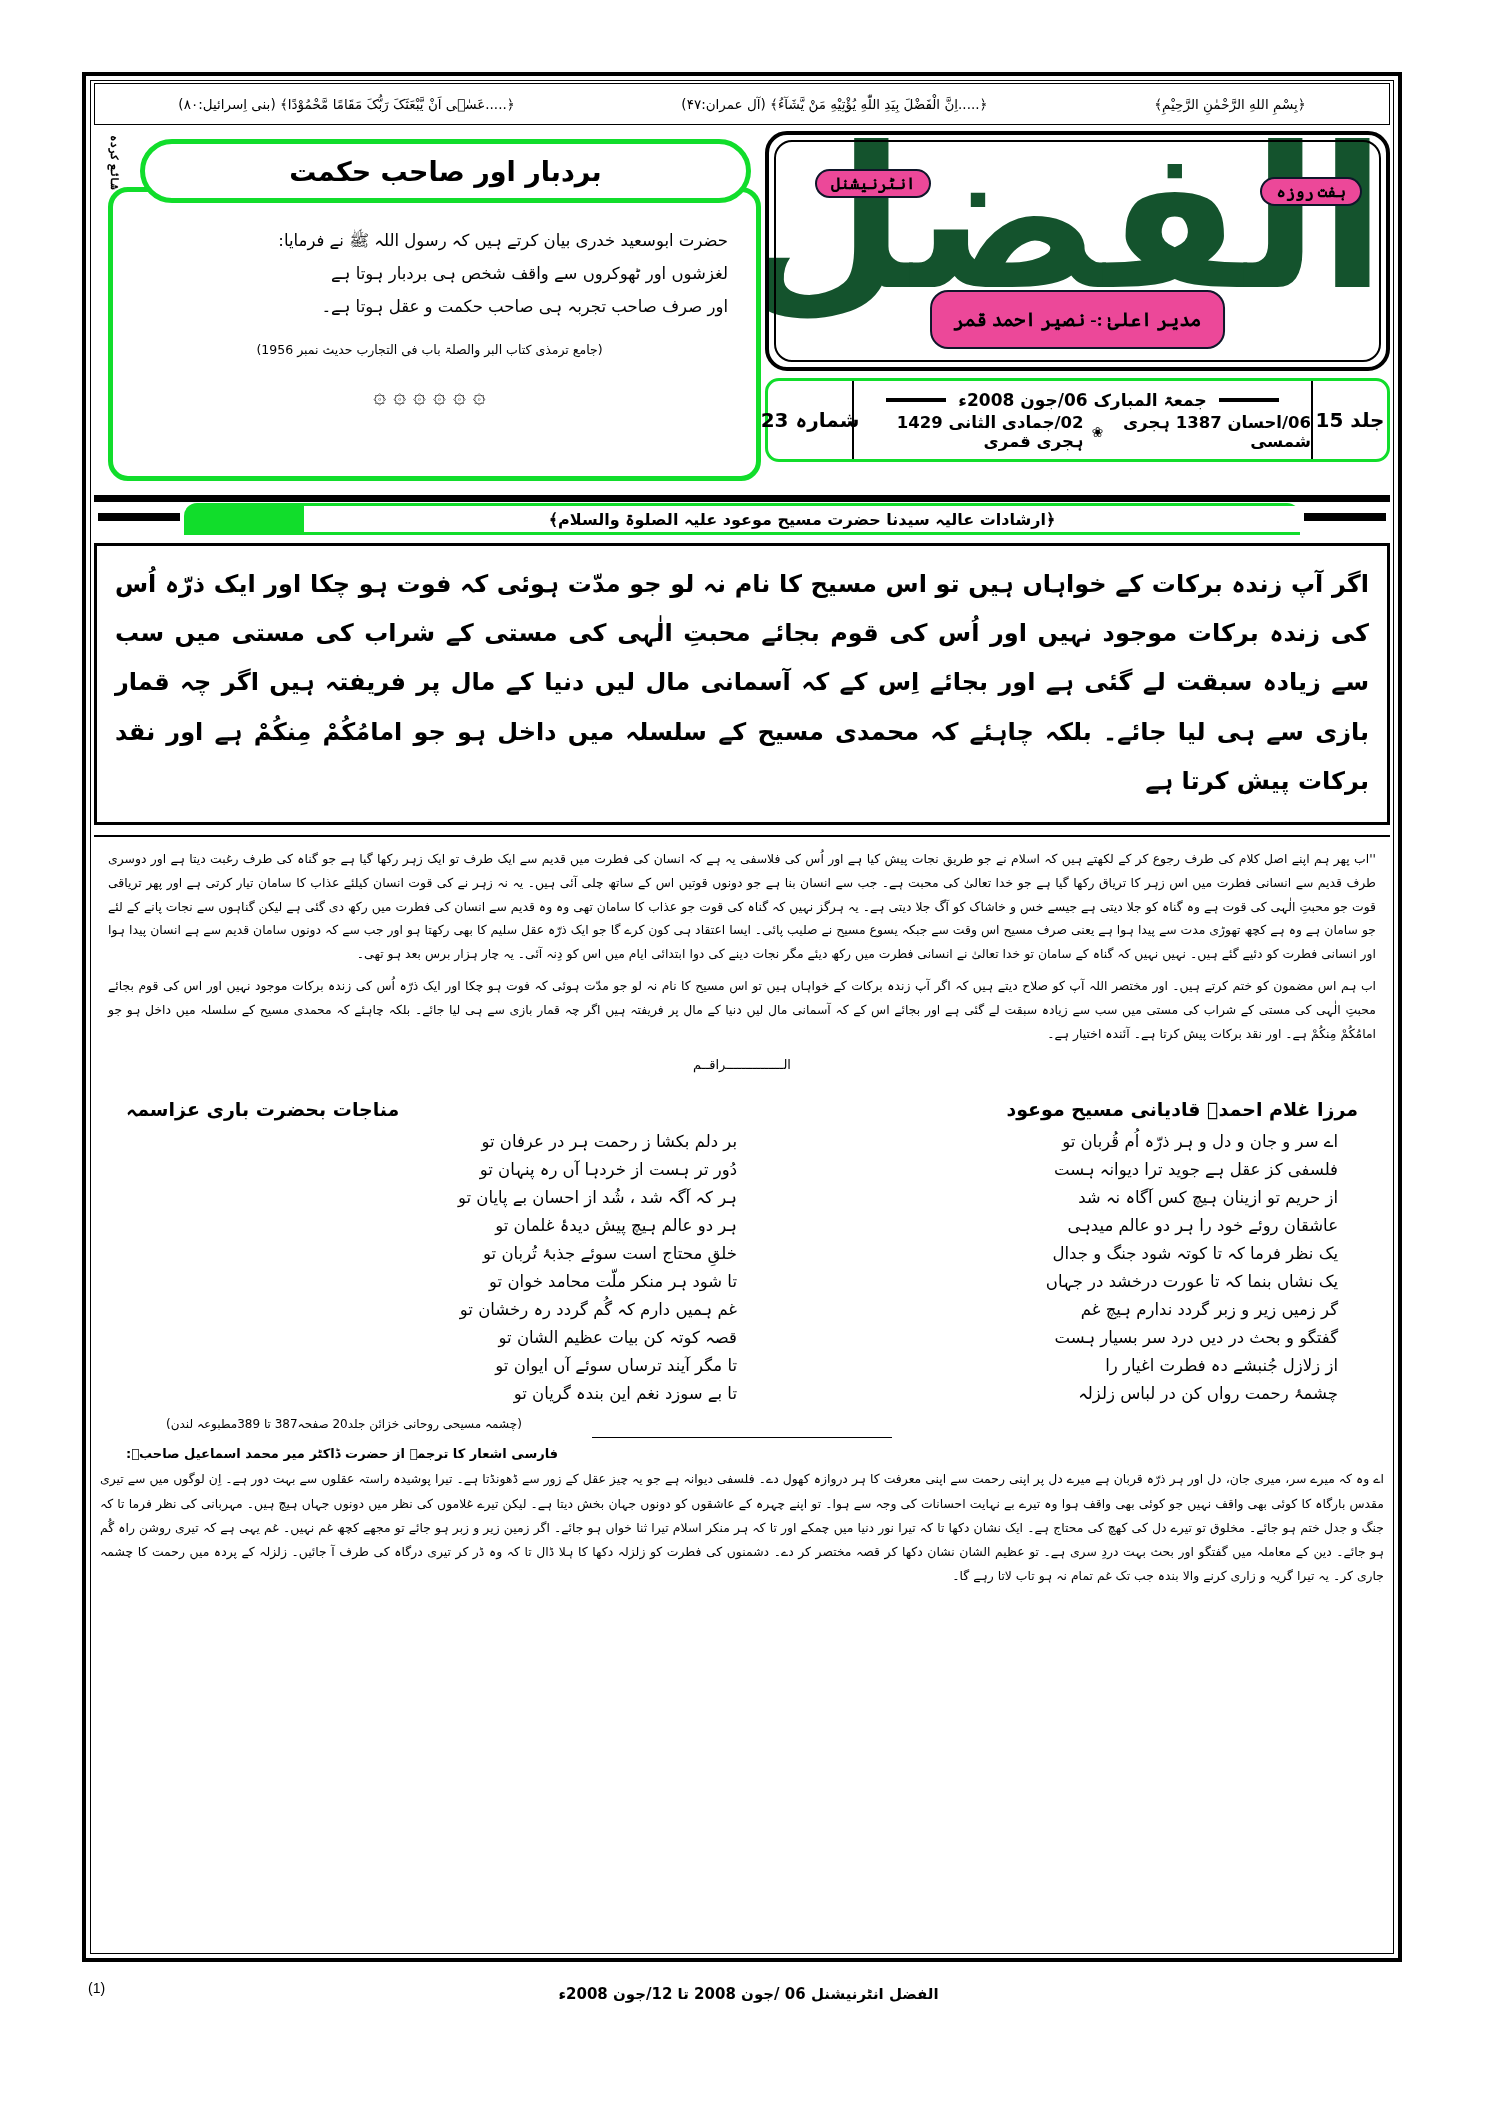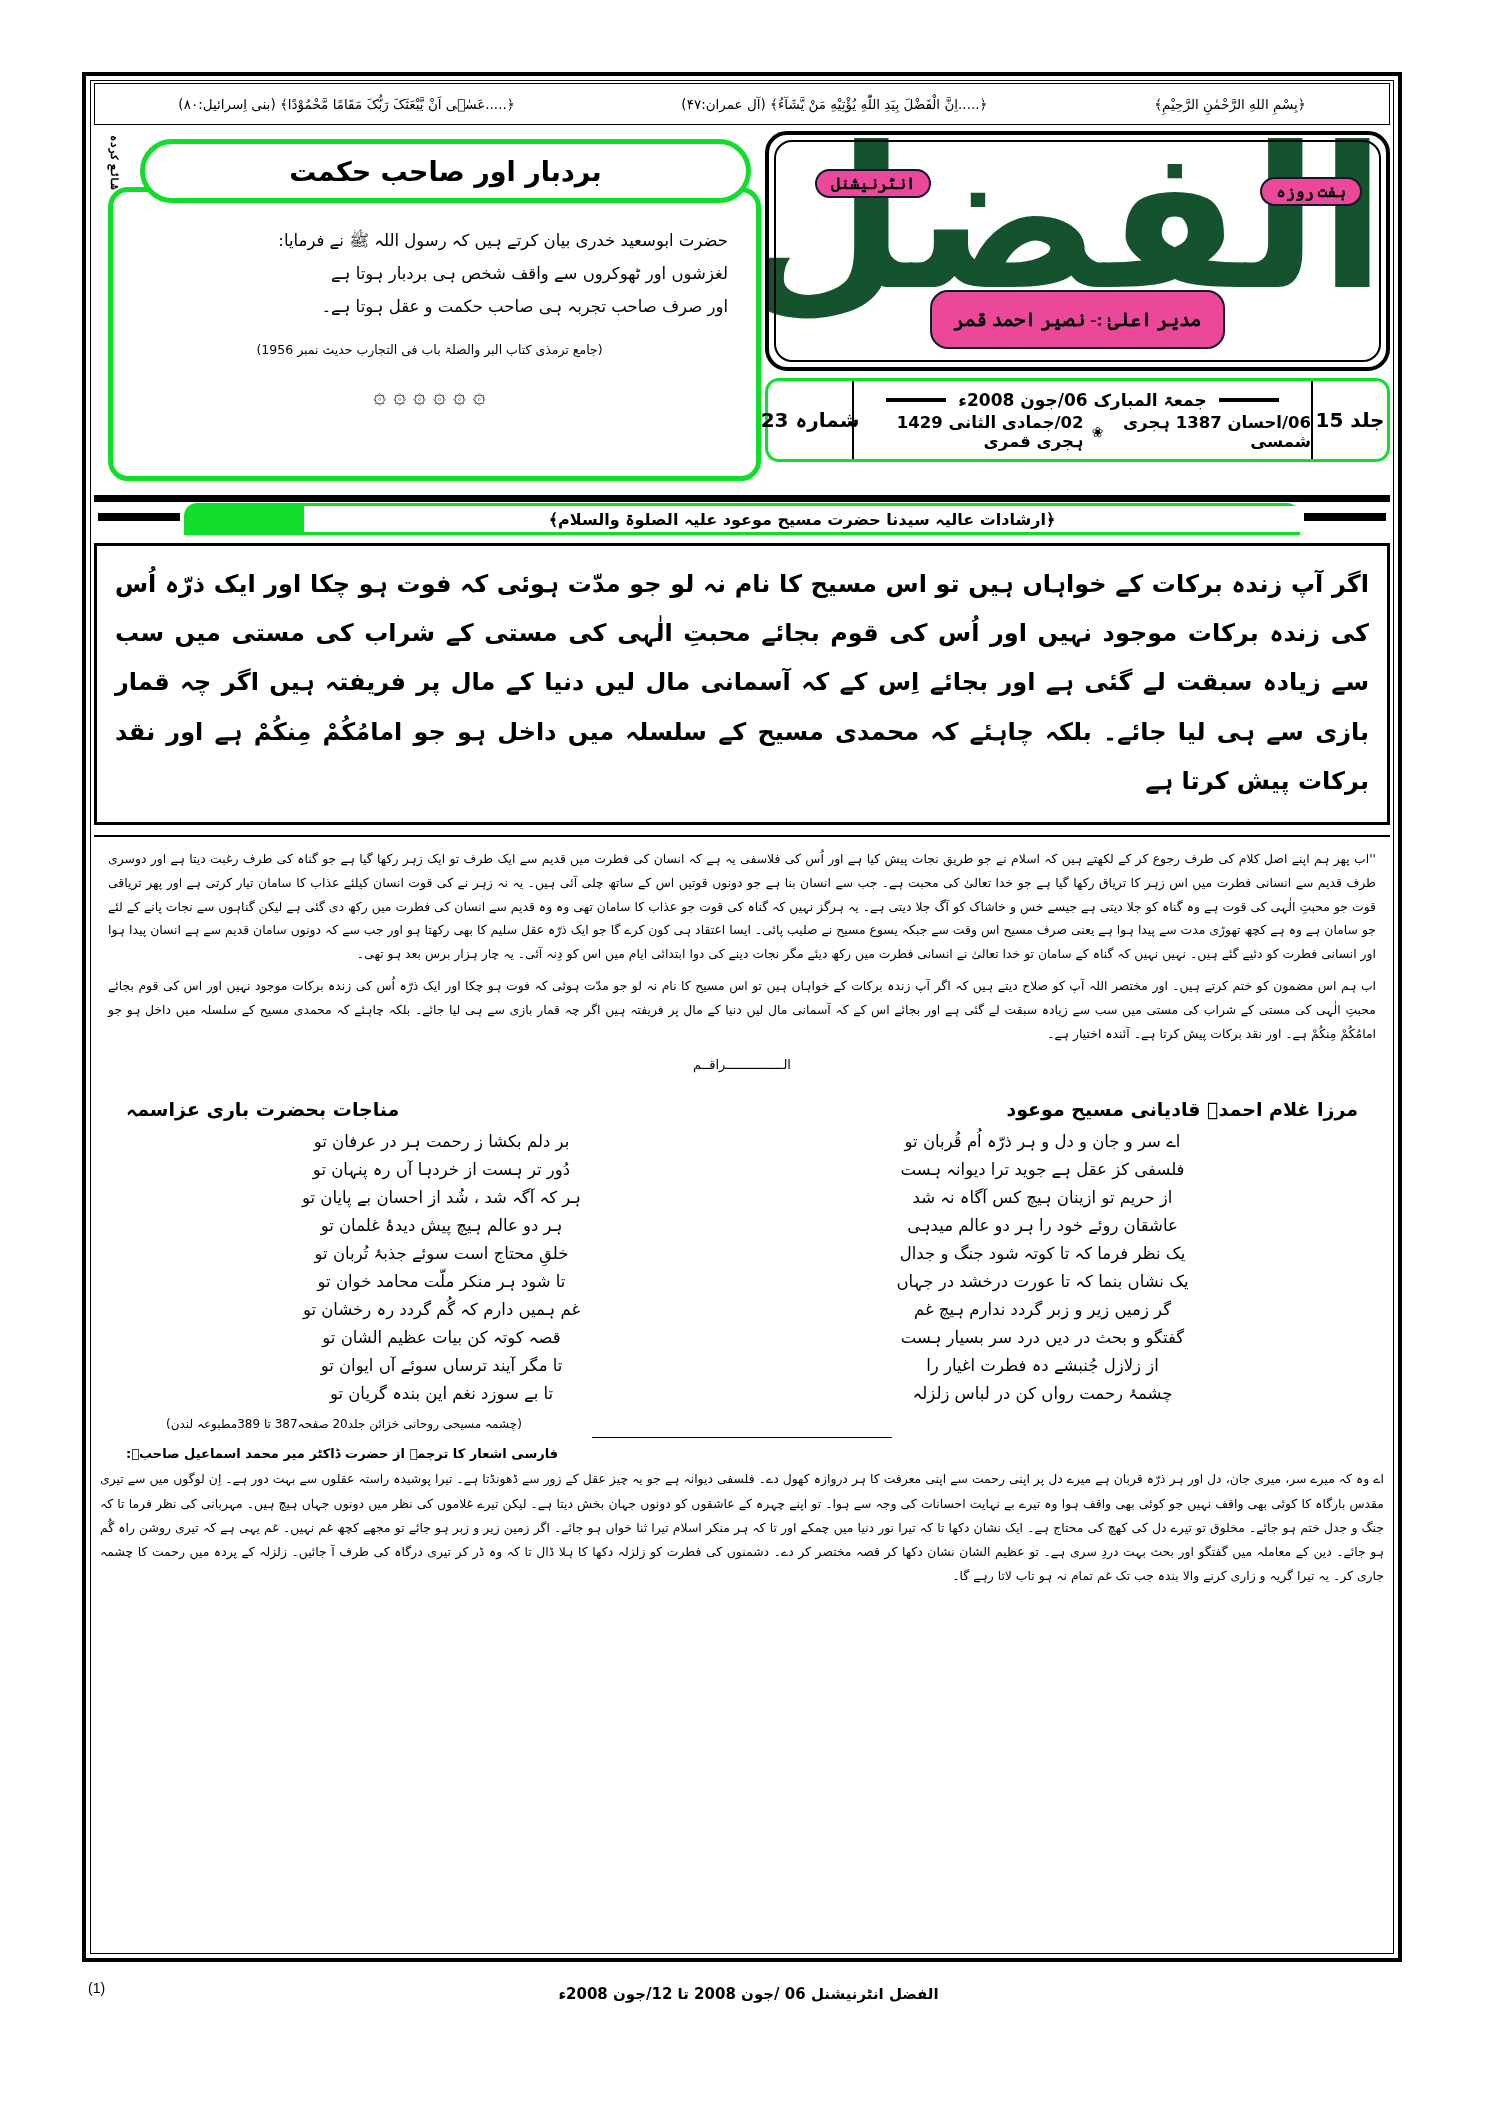--- a/index.html
+++ b/index.html
@@ -208,21 +208,21 @@
   .poem-grid{
     display:flex;direction:rtl;
     margin:12px 60px 0 60px;gap:10px;
   }
   .poem-col{
     flex:1 1 50%;
     display:flex;flex-direction:column;gap:9px;
   }
   .verse{
     font-family:"DejaVu Sans",sans-serif;
-    font-size:16.5px;direction:rtl;text-align:center;
+    font-size:16.5px;direction:rtl;text-align:right;
     white-space:nowrap;
   }
   .poem-src{
     text-align:left;margin:14px 90px 0 80px;font-size:12px;
     font-family:"DejaVu Sans",sans-serif;direction:rtl;
   }
   .rule-short{
     margin:6px auto 0 auto;width:300px;height:1px;background:#000;
   }
   .trans-head{

